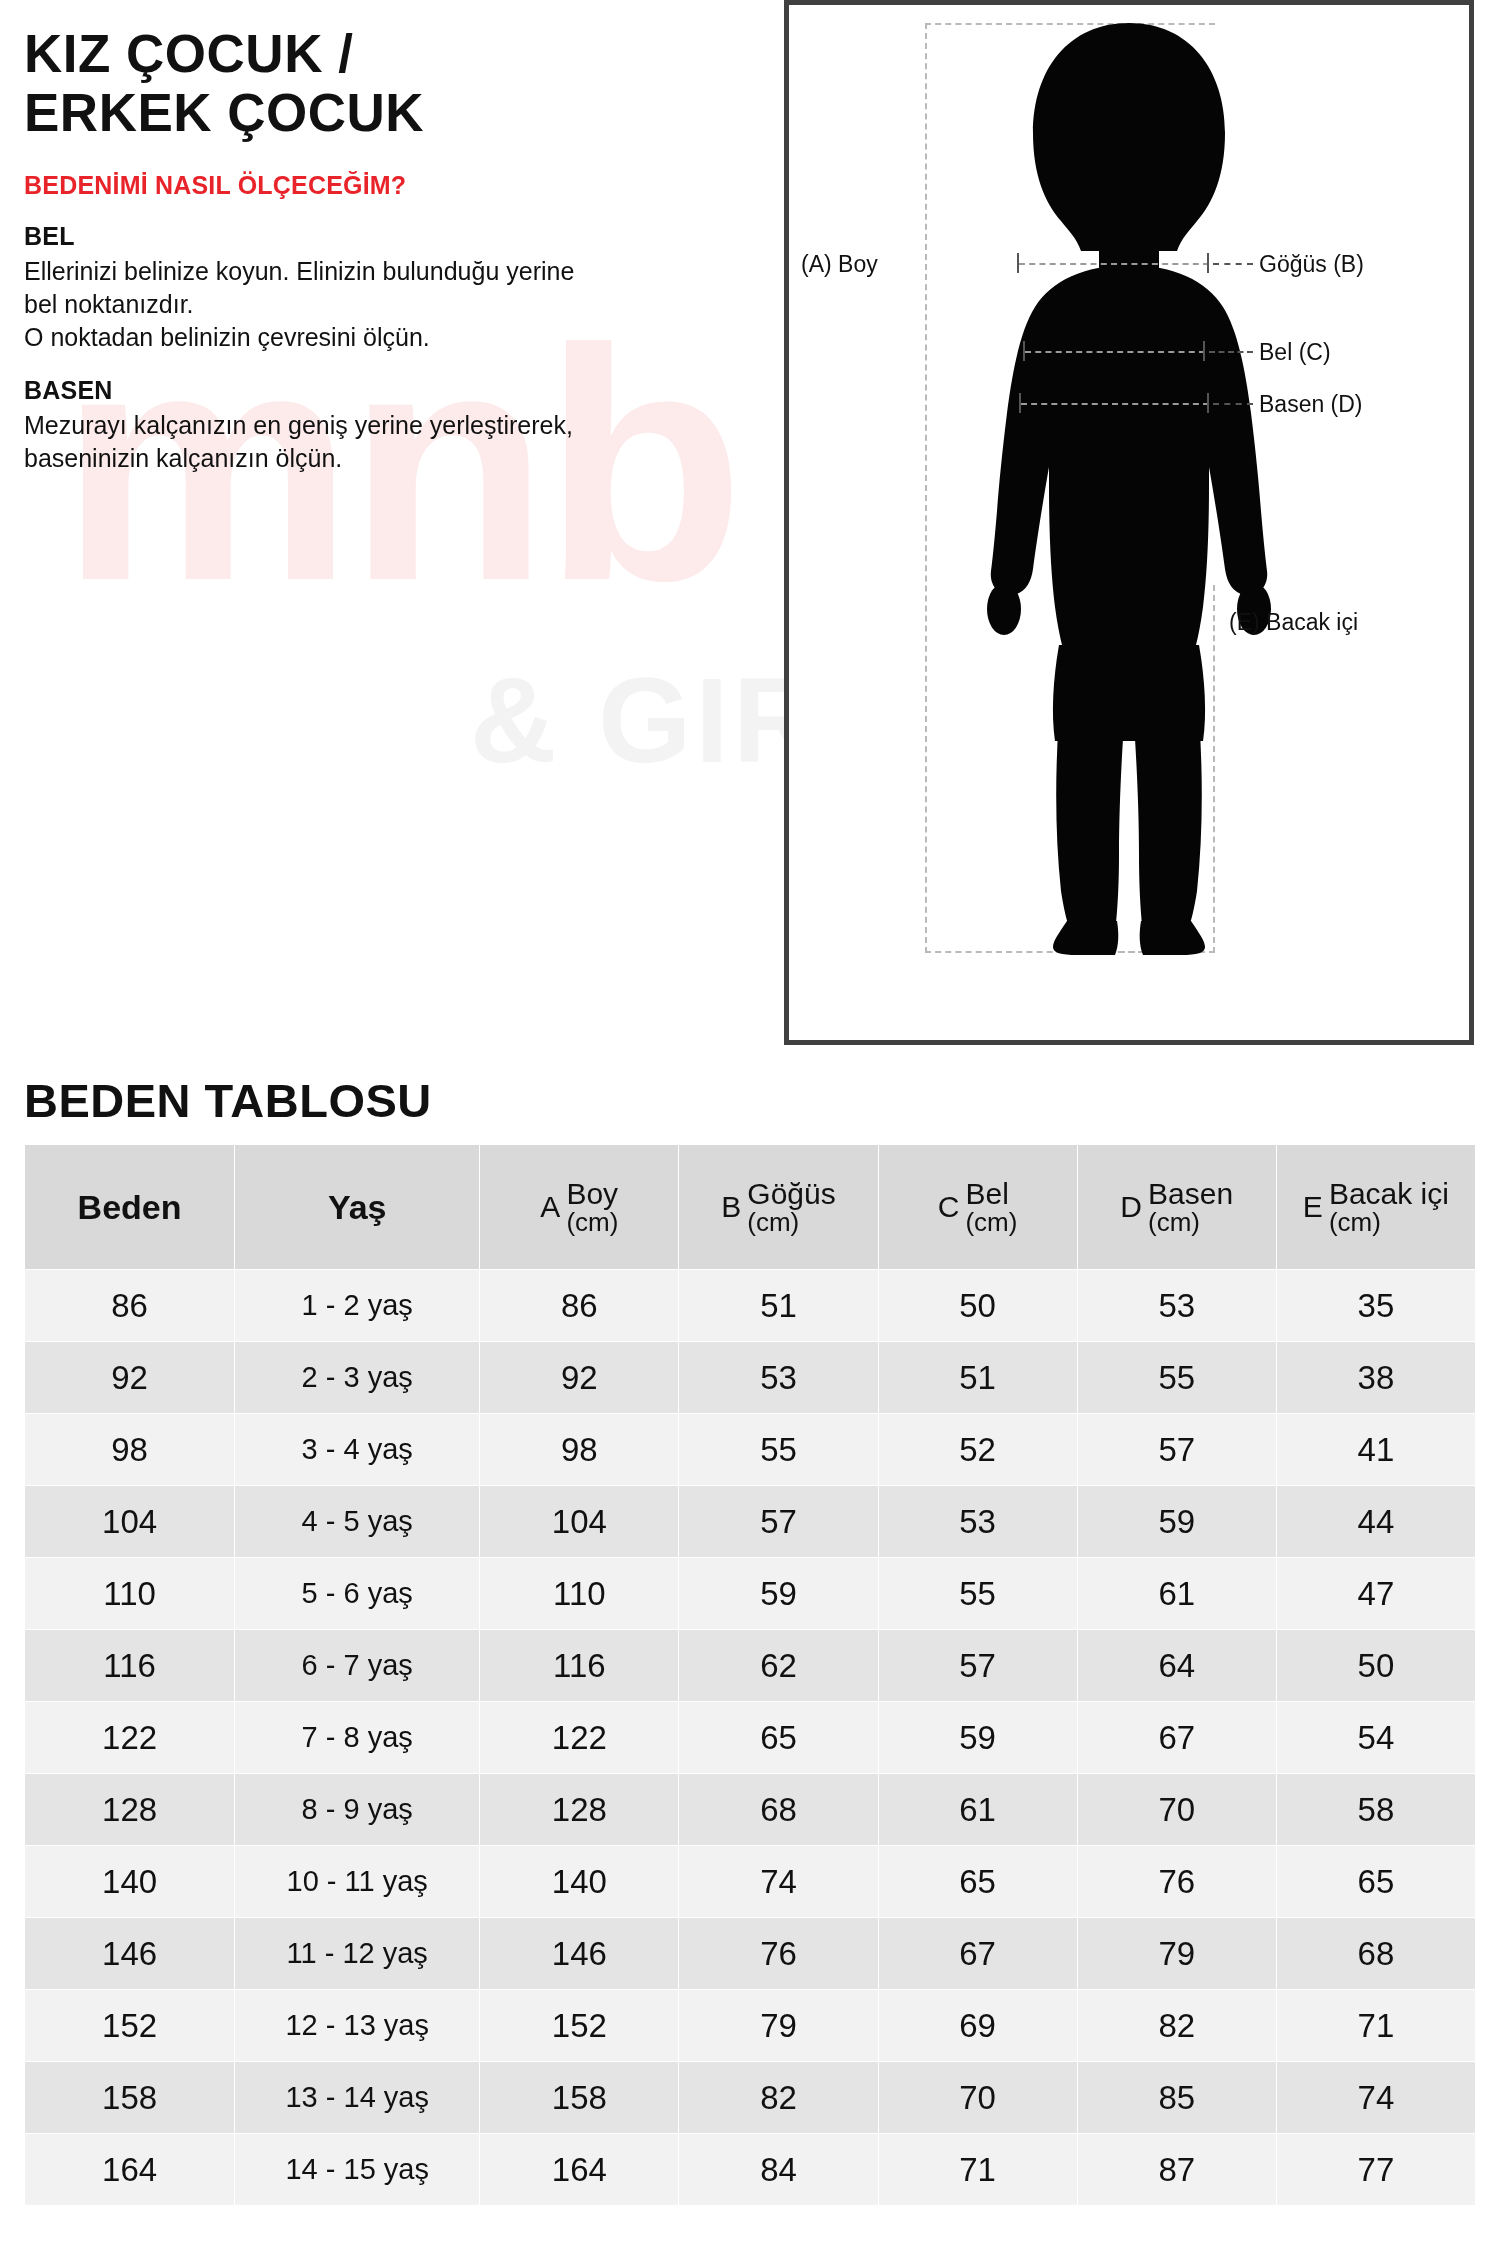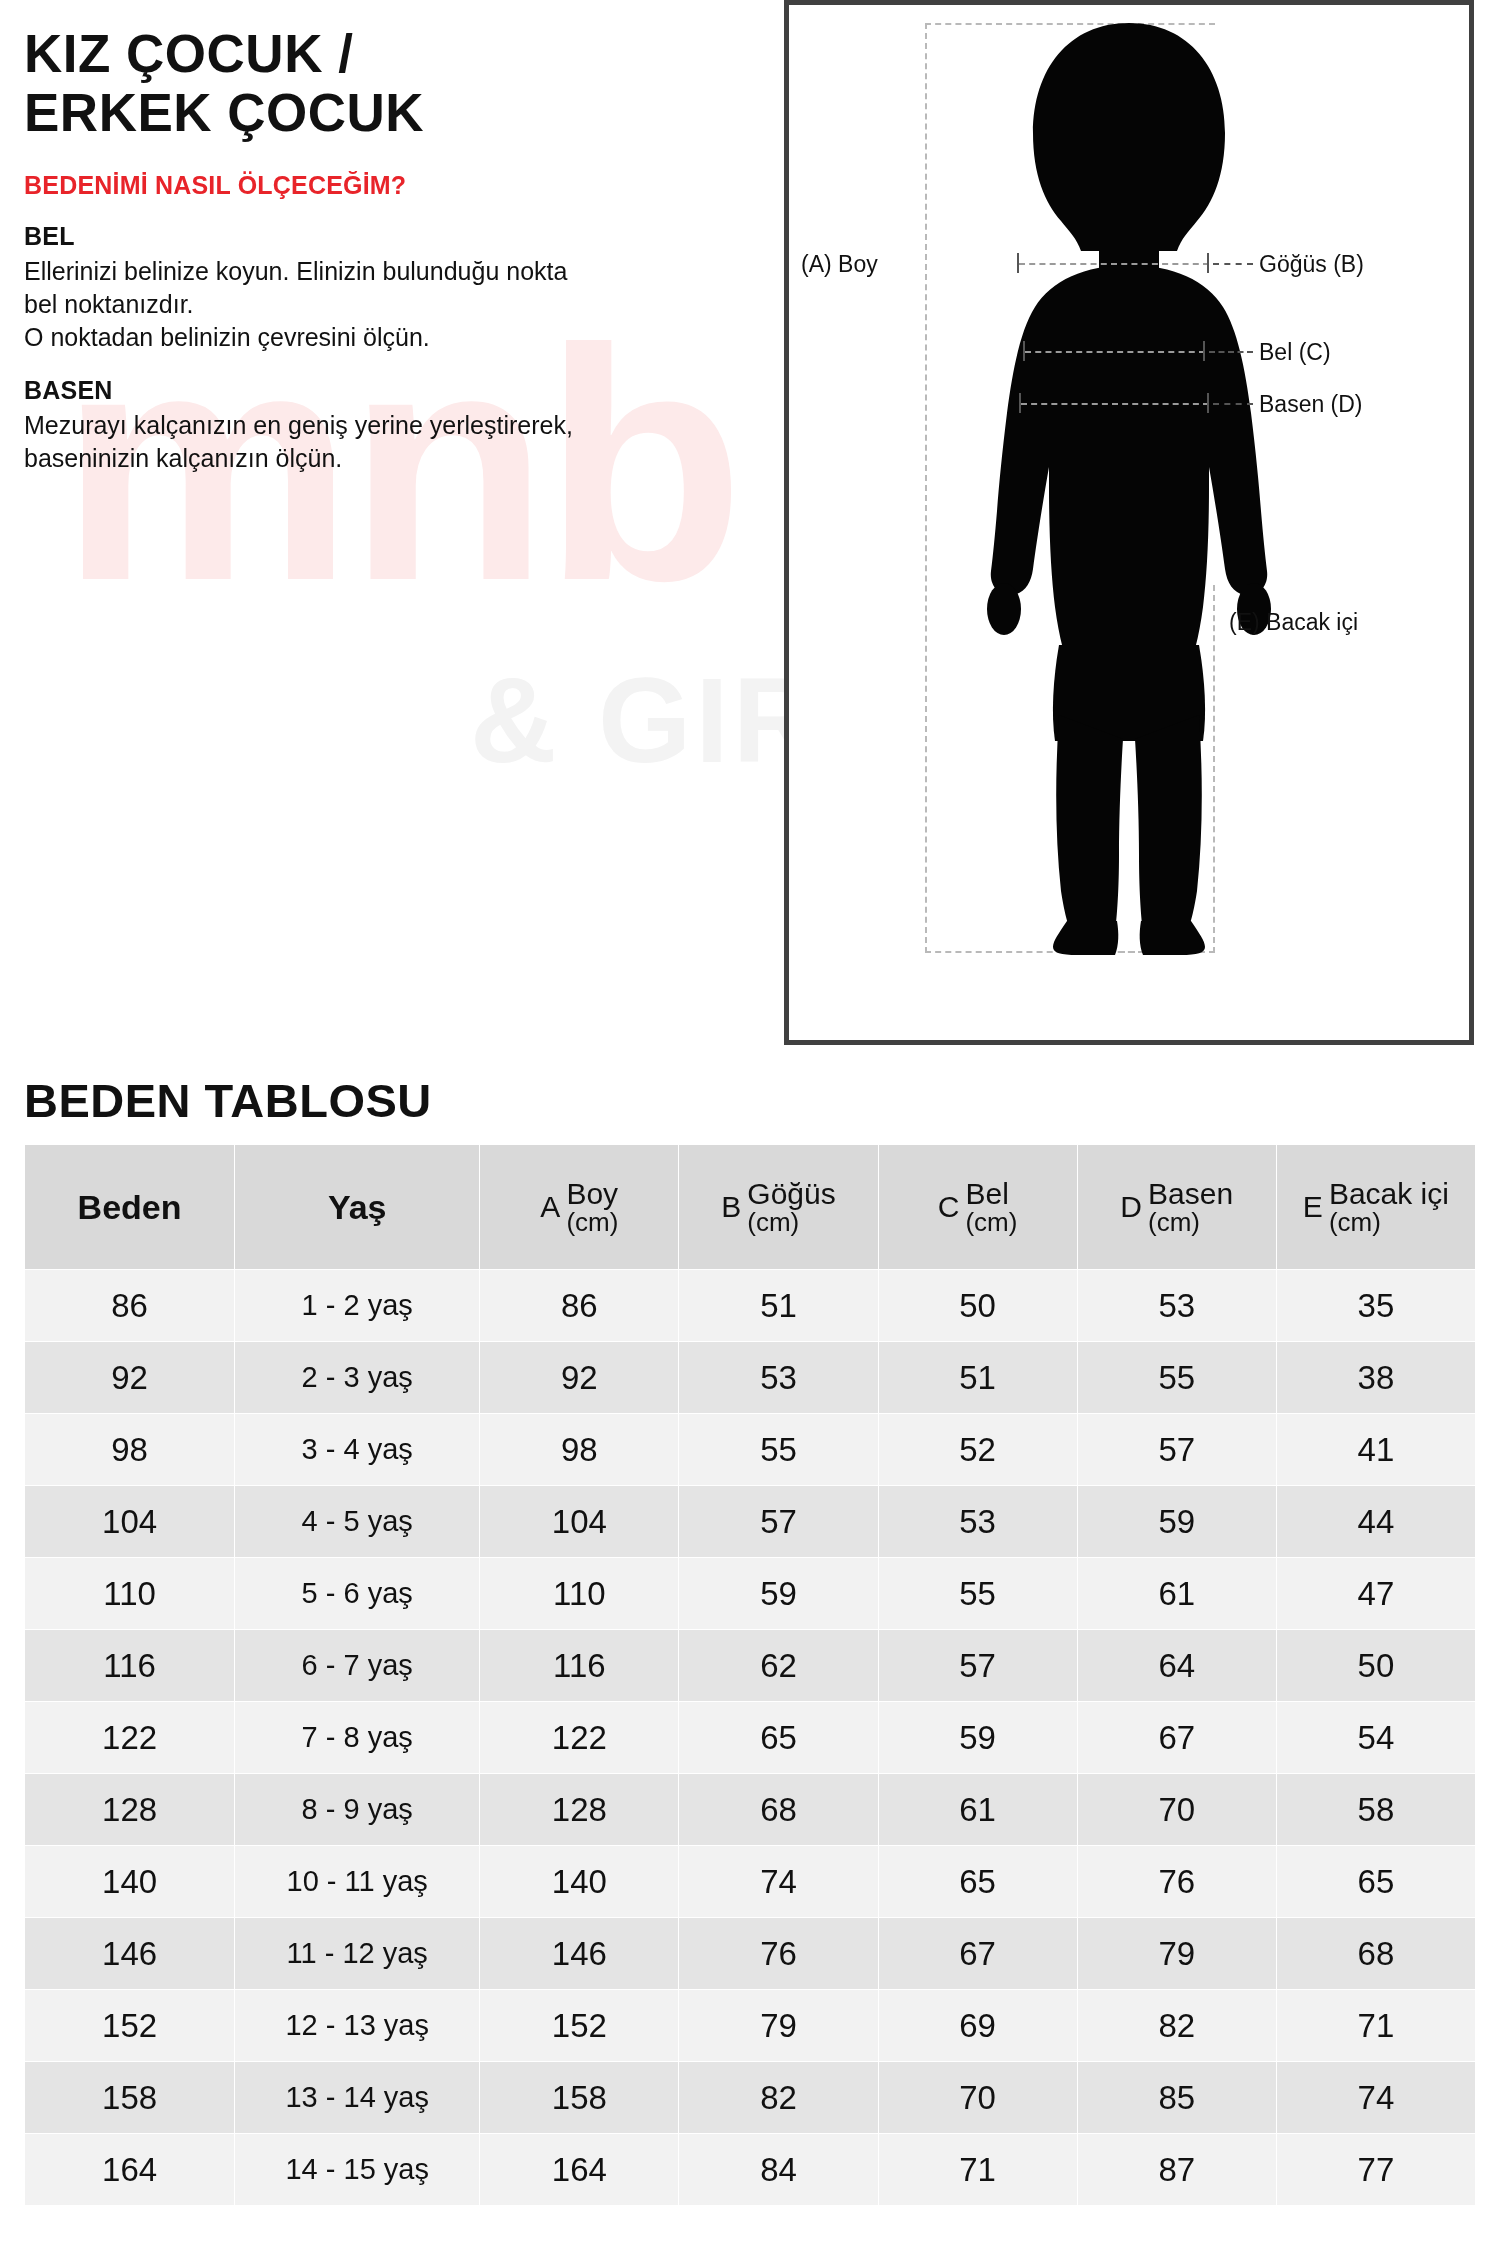--- a/index.html
+++ b/index.html
@@ -209,21 +209,21 @@
   <div class="left-col">
     <div class="title">
       <div>KIZ ÇOCUK /</div>
       <div>ERKEK ÇOCUK</div>
     </div>
 
     <div class="subtitle">BEDENİMİ NASIL ÖLÇECEĞİM?</div>
 
     <div class="block-head">BEL</div>
     <div class="block-body">
-      <div>Ellerinizi belinize koyun. Elinizin bulunduğu nokta</div>
+      <div>Ellerinizi belinize koyun. Elinizin bulunduğu yerine</div>
       <div>bel noktanızdır.</div>
       <div>O noktadan belinizin çevresini ölçün.</div>
     </div>
 
     <div class="block-head">BASEN</div>
     <div class="block-body">
       <div>Mezurayı kalçanızın en geniş yerine yerleştirerek,</div>
       <div>baseninizin kalçanızın ölçün.</div>
     </div>
   </div>

